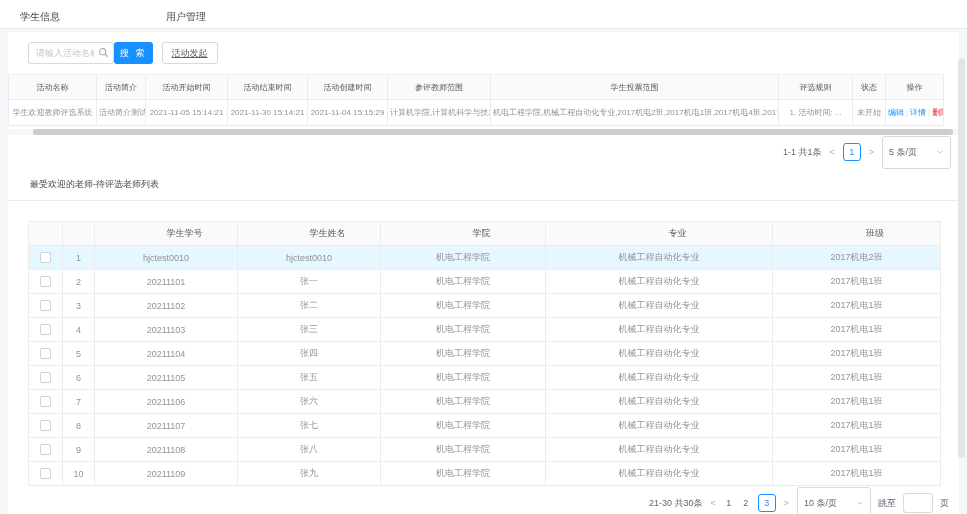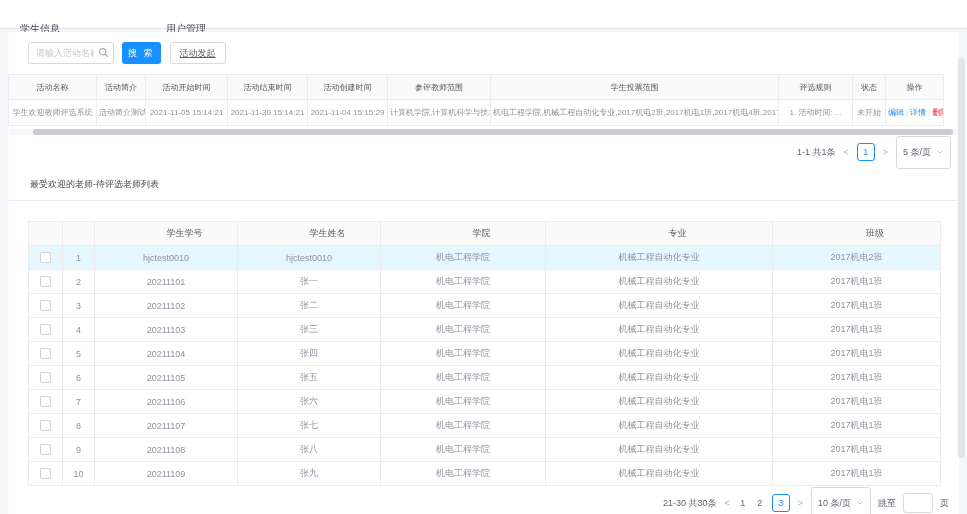--- a/index.html
+++ b/index.html
@@ -7,33 +7,33 @@
   html,body { margin:0; padding:0; }
   body {
     width:967px; height:514px; overflow:hidden;
     background:#f4f6f9;
     font-family:"Liberation Sans","DejaVu Sans",sans-serif;
     color:#5a5e66;
   }
   
   .topbar { height:29px; background:#fff; border-bottom:1px solid #e6e8eb;
     display:flex; padding-left:10px; }
-  .top-tab { font-size:10px; color:#42464d; padding:16px 10px; line-height:26px;
+  .top-tab { font-size:10px; color:#42464d; padding:4px 10px; line-height:26px;
     margin-right:13px; border-bottom:2px solid transparent; cursor:pointer; }
   .top-tab.active { color:var(--accent); border-bottom-color:var(--accent);margin-top:36px; }
   
   .card { margin:3px 8px 0; background:#fff; height:482px; position:relative; }
   
   .toolbar { display:flex; align-items:center; padding:10px 0 0 20px; }
   .search-box { position:relative; width:86px; height:22px; }
   .search-input { width:100%; height:100%; border:1px solid #d9d9d9; border-radius:3px;
     font-size:9px; padding:0 19px 0 7px; color:#555; outline:none; font-family:inherit; }
   .search-input::placeholder { color:#c2c6cc; }
   .search-icon { position:absolute; right:5px; top:5px; width:11px; height:11px; color:#9aa0a6; }
-  .btn-primary { margin-left:8px; min-width:34px; height:22px; background:var(--accent);
+  .btn-primary { margin-left:0; min-width:34px; height:22px; background:var(--accent);
     color:#fff; font-size:9px; border:none; border-radius:3px; padding:0 6px;
     letter-spacing:2px; cursor:pointer; font-family:inherit; }
   .btn-default { margin-left:9px; height:22px; padding:0 9px; background:#fff; color:#5a5e66;
     font-size:9px; border:1px solid #d9d9d9; border-radius:3px; cursor:pointer; font-family:inherit;text-decoration:underline; }
   
   table { border-collapse:collapse; table-layout:fixed; text-align:center; }
   th { background:#fafafa; font-weight:normal; color:#55585e; border:1px solid #ececee;
     padding:0 2px; overflow:hidden; white-space:nowrap; }
   td { color:#8d939c; border:1px solid #ececee; padding:0 2px; overflow:hidden; white-space:nowrap; }
   .activity-table { margin:10px 0 0 0; width:935px; font-size:8px; }
@@ -54,21 +54,21 @@
   .h-thumb { position:absolute; left:25px; top:0; width:920px; height:6px;
     background:#c9ccd1; border-radius:3px; cursor:pointer; }
   
   .pagination { display:flex; justify-content:flex-end; align-items:center; gap:7px;
     font-size:9px; color:#5f6570; margin:7px 8px 0 0; height:20px; }
   .pg-arrow { color:#aab0b6; cursor:pointer; padding:0 1px; }
   .pg-num { color:#5f6570; padding:0 2px; cursor:pointer; min-width:10px; text-align:center; }
   .pg-num.active { min-width:18px; height:18px; line-height:16px; border:1px solid var(--accent);
     color:var(--accent); border-radius:3px; background:#fff; }
   .pg-select { height:33px; border:1px solid #d9d9d9; border-radius:3px; background:#fff;
-    display:flex; align-items:center; gap:5px; padding:0 6px; cursor:pointer; }
+    display:flex; align-items:center; gap:19px; padding:0 6px; cursor:pointer; }
   .chev { width:8px; height:8px; color:#b9bdc2; }
   .jump-input { width:30px; height:20px; border:1px solid #d9d9d9; border-radius:3px;
     outline:none; font-size:9px; text-align:center; }
   
   .sub-tabs { margin-top:8px; padding-left:15px; border-bottom:1px solid #e9ebee; display:flex; }
   .sub-tab { font-size:9px; color:#4a4e55; padding:8px 7px; margin-right:26px;
     border-bottom:2px solid transparent; margin-bottom:-1px; cursor:pointer; }
   .sub-tab.active { color:var(--accent); border-bottom-color:var(--accent); }
   
   .v-scrollbar { position:fixed; right:2px; top:58px; width:7px; height:400px;

